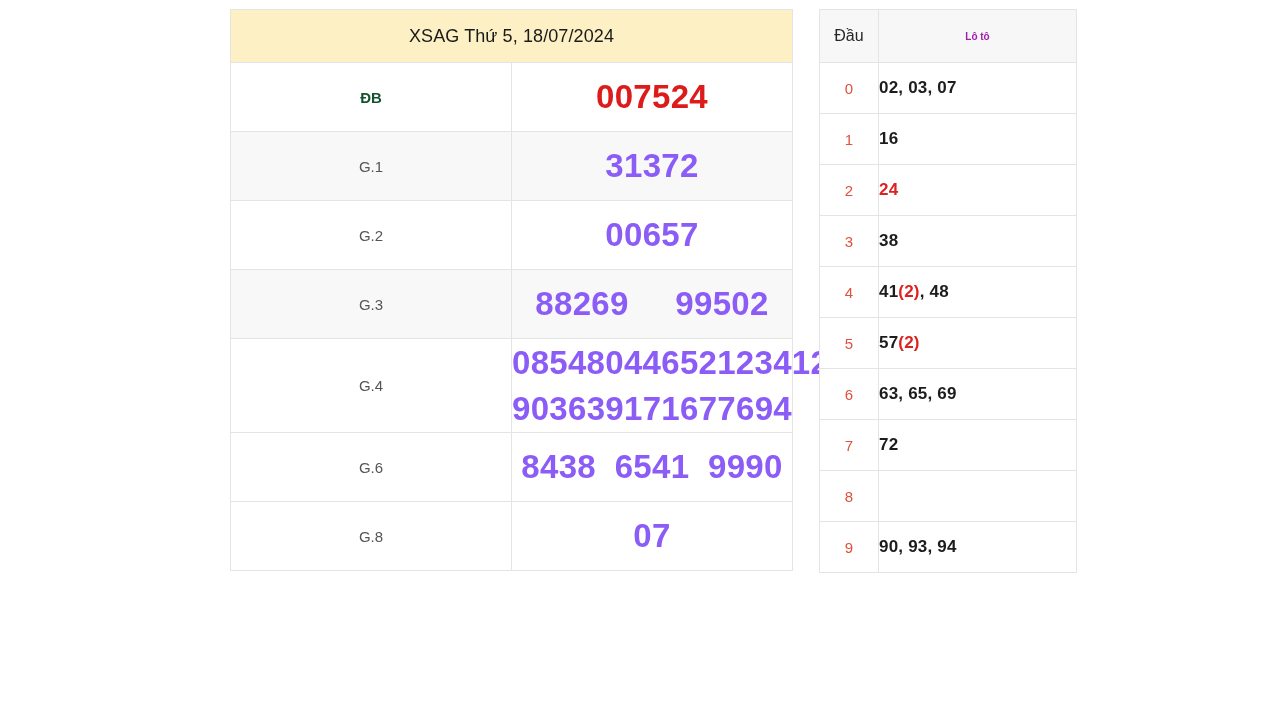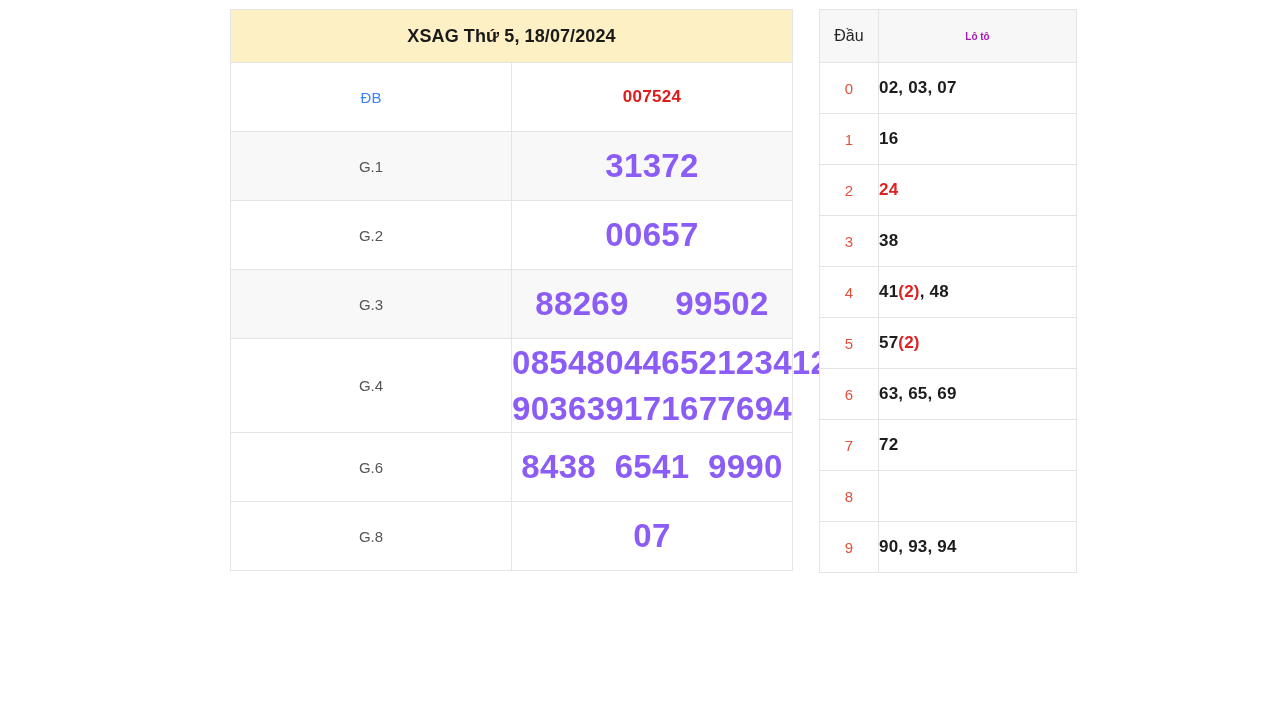--- a/index.html
+++ b/index.html
@@ -35,35 +35,35 @@
   .result-table th {
     border: 1px solid #e4e4e4;
     padding: 0;
     vertical-align: middle;
   }
   .title-cell {
     background: #fdf0c4;
     height: 52px;
     text-align: center;
     font-size: 18px;
-    font-weight: bold;
+    font-weight: normal;
     color: #1a1a1a;
     letter-spacing: 0.1px;
   }
   .prize-label {
     width: 58px;
     text-align: center;
     font-size: 15px;
     color: #555555;
     font-weight: normal;
     background: inherit;
   }
   .prize-label.db {
-    color: #3b82f6;
-    font-weight: normal;
+    color: #14532d;
+    font-weight: bold;
     margin-top: 44px;
   }
   .prize-values {
     text-align: center;
   }
   .row-alt td { background: #f8f8f8; }
   .row-plain td { background: #ffffff; }
 
   .num-line {
     display: flex;
@@ -73,21 +73,21 @@
   }
   .num {
     font-size: 33px;
     font-weight: bold;
     color: #8b5cf6;
     letter-spacing: 0.3px;
     white-space: nowrap;
   }
   .num.special {
     color: #dd1b1b;
-    font-size: 17px;
+    font-size: 33px;
   }
   .num.single { margin: 0 auto; }
 
   .r-h68 { height: 68px; }
   .r-h93 { height: 93px; }
 
   
   .loto-table {
     position: absolute;
     left: 795px;

